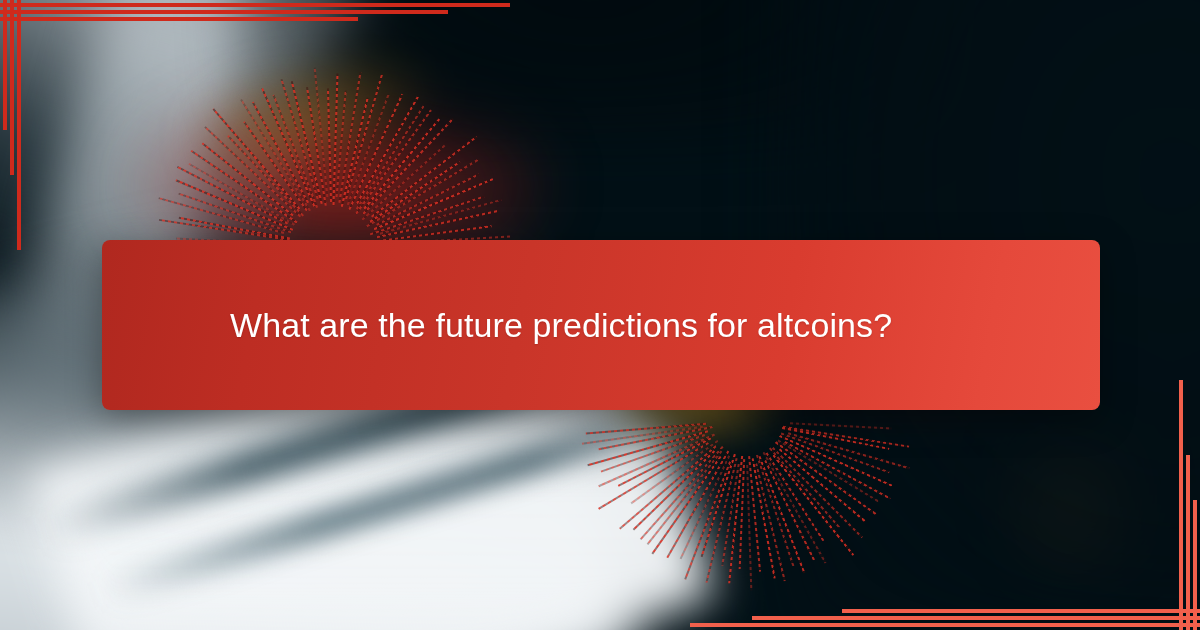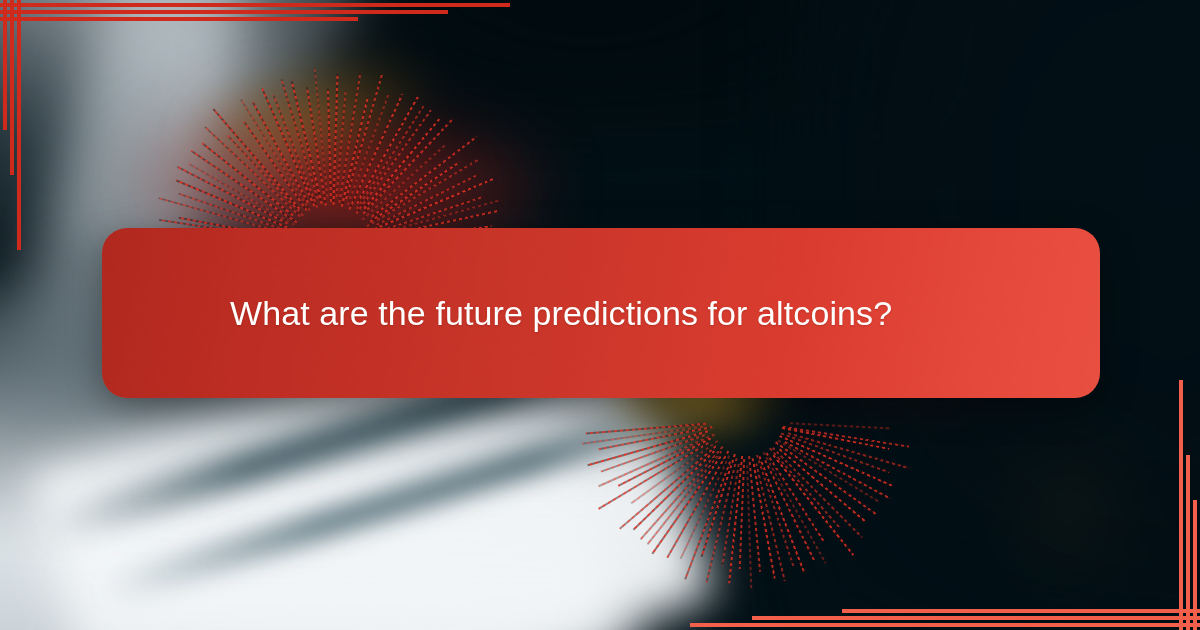--- a/index.html
+++ b/index.html
@@ -207,24 +207,24 @@
   .corner { position: absolute; pointer-events: none; }
   .bar { position: absolute; }
 
   .corner-tl .bar { background: #cf2a1c; }
   .corner-br .bar { background: #f2604c; }
 
   
   #question-card {
     position: absolute;
     left: 102px;
-    top: 228px;
+    top: 240px;
     width: 998px;
     height: 170px;
-    border-radius: 25px;
+    border-radius: 8px;
     background: linear-gradient(100deg,
         #b0281f 0%,
         #bd2d23 16%,
         #c93529 42%,
         #d93c2f 68%,
         #e5493b 88%,
         #e94f40 100%);
     box-shadow: 0 10px 34px rgba(0,0,0,0.34);
     display: flex;
     align-items: center;

